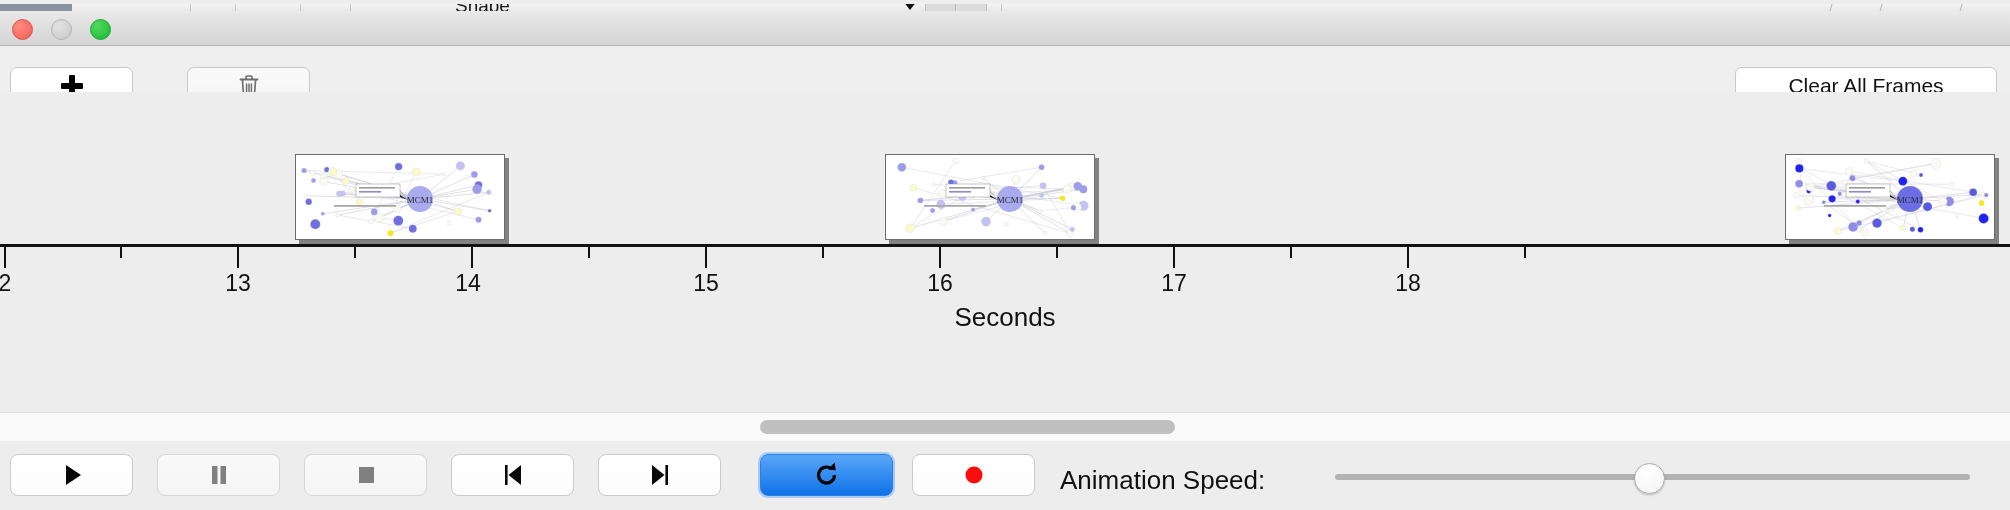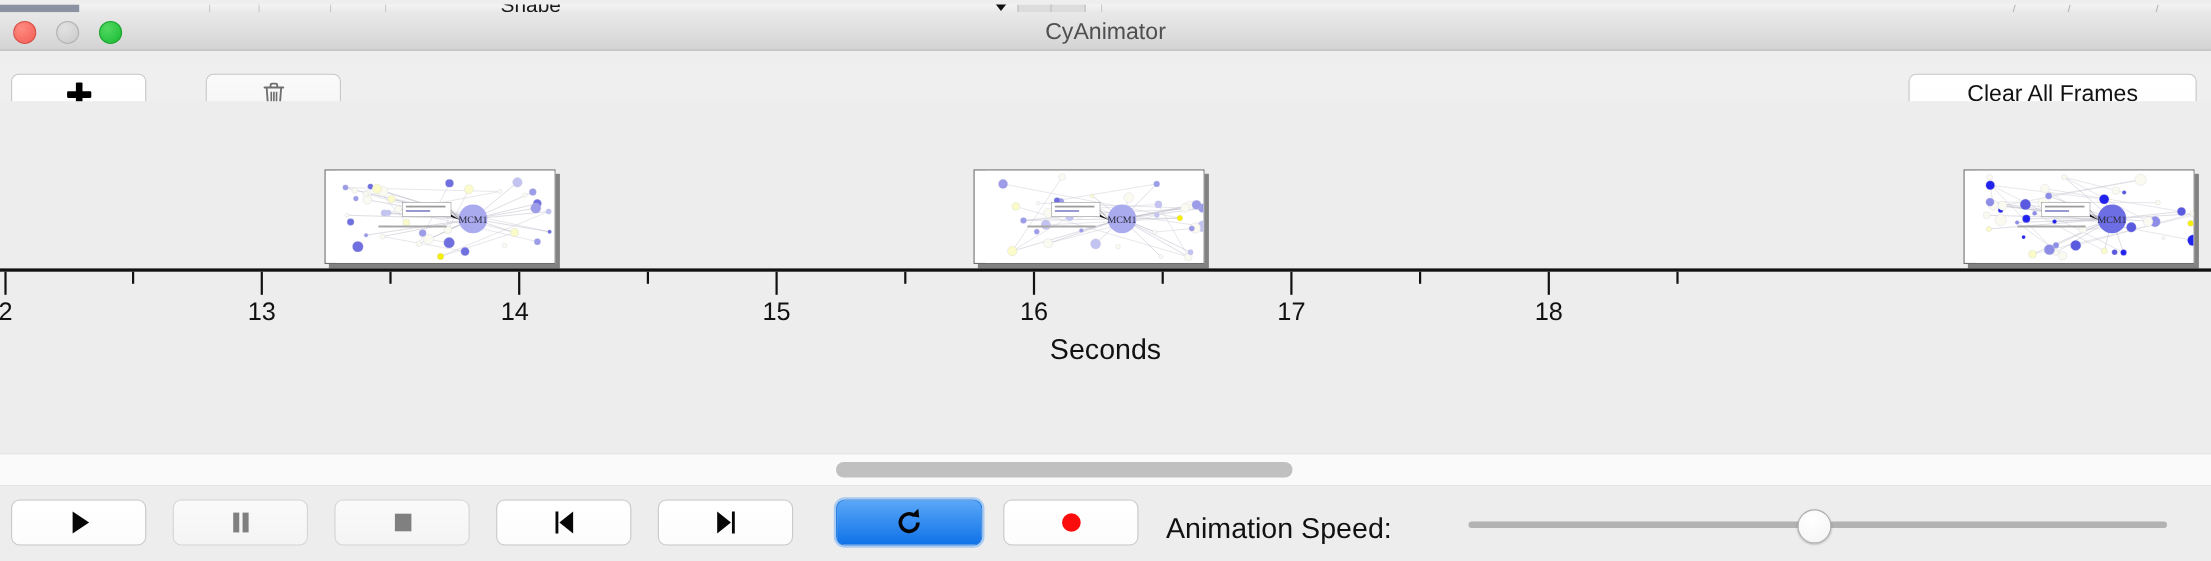--- a/index.html
+++ b/index.html
@@ -157,21 +157,20 @@
 
   .frame {
     position: absolute;
     width: 210px;
     height: 86px;
     box-sizing: border-box;
     background: #ffffff;
     border: 1px solid #6d6d6d;
     box-shadow: 4px 4px 0 rgba(110,110,110,0.85);
     overflow: hidden;
-    padding-left: 10px;
   }
   .frame svg { display: block; }
 
   
   .axis-line {
     position: absolute;
     left: 0; top: 0;
     width: 2010px;
     height: 3px;
     background: #111;
@@ -295,21 +294,20 @@
     <div class="bgw-cell" style="left:1000px;width:1px;"></div>
     <div class="bgw-slash" style="left:1830px;"></div>
     <div class="bgw-slash" style="left:1880px;"></div>
     <div class="bgw-slash" style="left:1960px;"></div>
   </div>
 
   <div class="titlebar">
     <div class="traffic tl-close"></div>
     <div class="traffic tl-min"></div>
     <div class="traffic tl-max"></div>
-    <div class="window-title">CyAnimator</div>
   </div>
 
   <div class="toolbar">
 
     <div class="tb-btn white btn-add">
       <span class="plus-icon"></span>
     </div>
 
     <div class="tb-btn grayed btn-del">
       <span class="trash-icon">

